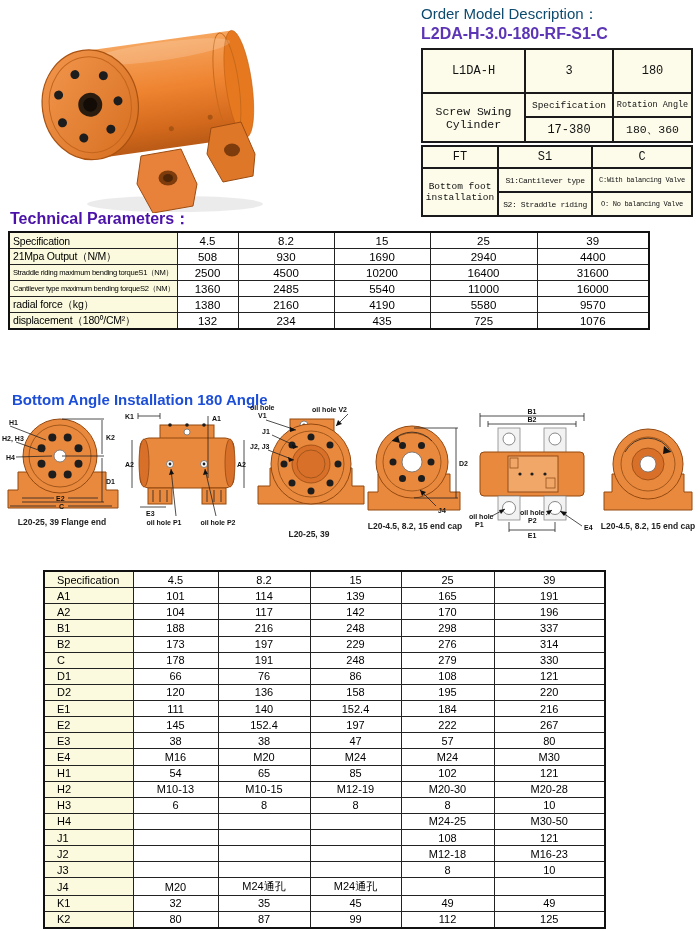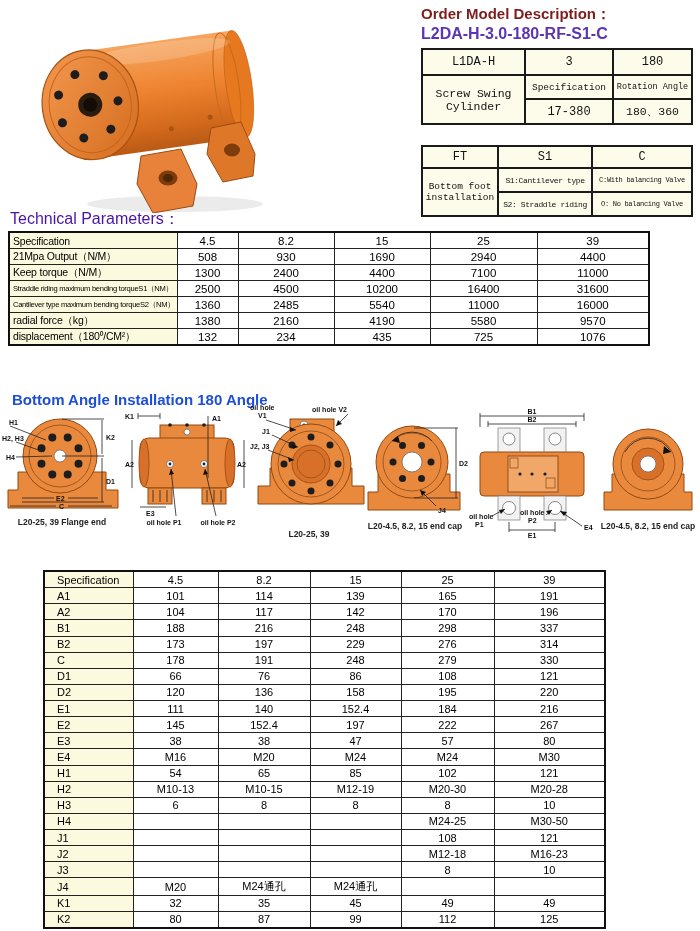--- a/index.html
+++ b/index.html
@@ -4,36 +4,36 @@
 <style>
   html,body{margin:0;padding:0;background:#fff;}
   .page{position:relative;width:700px;height:931px;background:#ffffff;overflow:hidden;
         font-family:"Liberation Sans",sans-serif;color:#000;}
 
   
   .photo{position:absolute;left:35px;top:8px;}
 
   
   .order-block{position:absolute;left:421px;top:5px;width:276px;}
-  .order-title{font-weight:bold;font-size:15px;color:#7f1d1d;}
+  .order-title{font-weight:normal;font-size:15px;color:#0c4a6e;}
   .order-code{font-weight:bold;font-size:16px;color:#5b35b5;margin:1px 0 5px 0;}
   table.otab{border-collapse:collapse;width:270px;background:#fdfcea;table-layout:fixed;}
   table.otab td{border:2px solid #1a1a1a;text-align:center;vertical-align:middle;
       font-family:"Liberation Mono","DejaVu Sans Mono",monospace;color:#111;padding:1px;overflow:hidden;}
-  .otab-bot{margin-top:20px;}
+  .otab-bot{margin-top:2px;}
   td.fz12{font-size:12px;}
   td.fz11{font-size:11.5px;}
   td.fz10{font-size:9.5px;}
   td.fz9{font-size:8.5px;margin-top:48px;}
   td.fz8{font-size:8px;letter-spacing:-0.4px;}
   td.fz7{font-size:7px;letter-spacing:-0.3px;}
-  tr.rh26{height:26px;} tr.rh24{height:24px;} tr.rh25{height:25px;} tr.rh22{height:22px;}
+  tr.rh26{height:44px;} tr.rh24{height:24px;} tr.rh25{height:25px;} tr.rh22{height:22px;}
 
   
-  .tech-heading{position:absolute;left:10px;top:209px;font-weight:normal;font-size:16px;color:#4a12a8;text-align:center;}
+  .tech-heading{position:absolute;left:10px;top:209px;font-weight:bold;font-size:16px;color:#4a12a8;text-align:center;}
   .install-heading{position:absolute;left:12px;top:391px;font-weight:bold;font-size:15px;color:#1d4ed8;}
 
   
   table.ttab{position:absolute;left:8px;top:231px;width:640px;border-collapse:collapse;
       table-layout:fixed;border:2px solid #111;background:#fff;}
   table.ttab td{border:1px solid #222;height:15px;font-size:11.5px;text-align:center;padding:0;color:#000;}
   table.ttab td.lbl{background:#fbfade;text-align:left;padding-left:3px;font-size:10.5px;letter-spacing:-0.2px;}
   table.ttab td.lbl.small{font-size:7.6px;letter-spacing:-0.3px;}
 
   
@@ -180,28 +180,20 @@
     <tbody>
         <tr>
           <td class="lbl">21Mpa Output（N/M）</td>
           <td>508</td>
           <td>930</td>
           <td>1690</td>
           <td>2940</td>
           <td>4400</td>
         </tr>
         <tr>
-          <td class="lbl">Keep torque（N/M）</td>
-          <td>1300</td>
-          <td>2400</td>
-          <td>4400</td>
-          <td>7100</td>
-          <td>11000</td>
-        </tr>
-        <tr>
           <td class="lbl small">Straddle riding maximum bending torqueS1（NM）</td>
           <td>2500</td>
           <td>4500</td>
           <td>10200</td>
           <td>16400</td>
           <td>31600</td>
         </tr>
         <tr>
           <td class="lbl small">Cantilever type maximum bending torqueS2（NM）</td>
           <td>1360</td>

